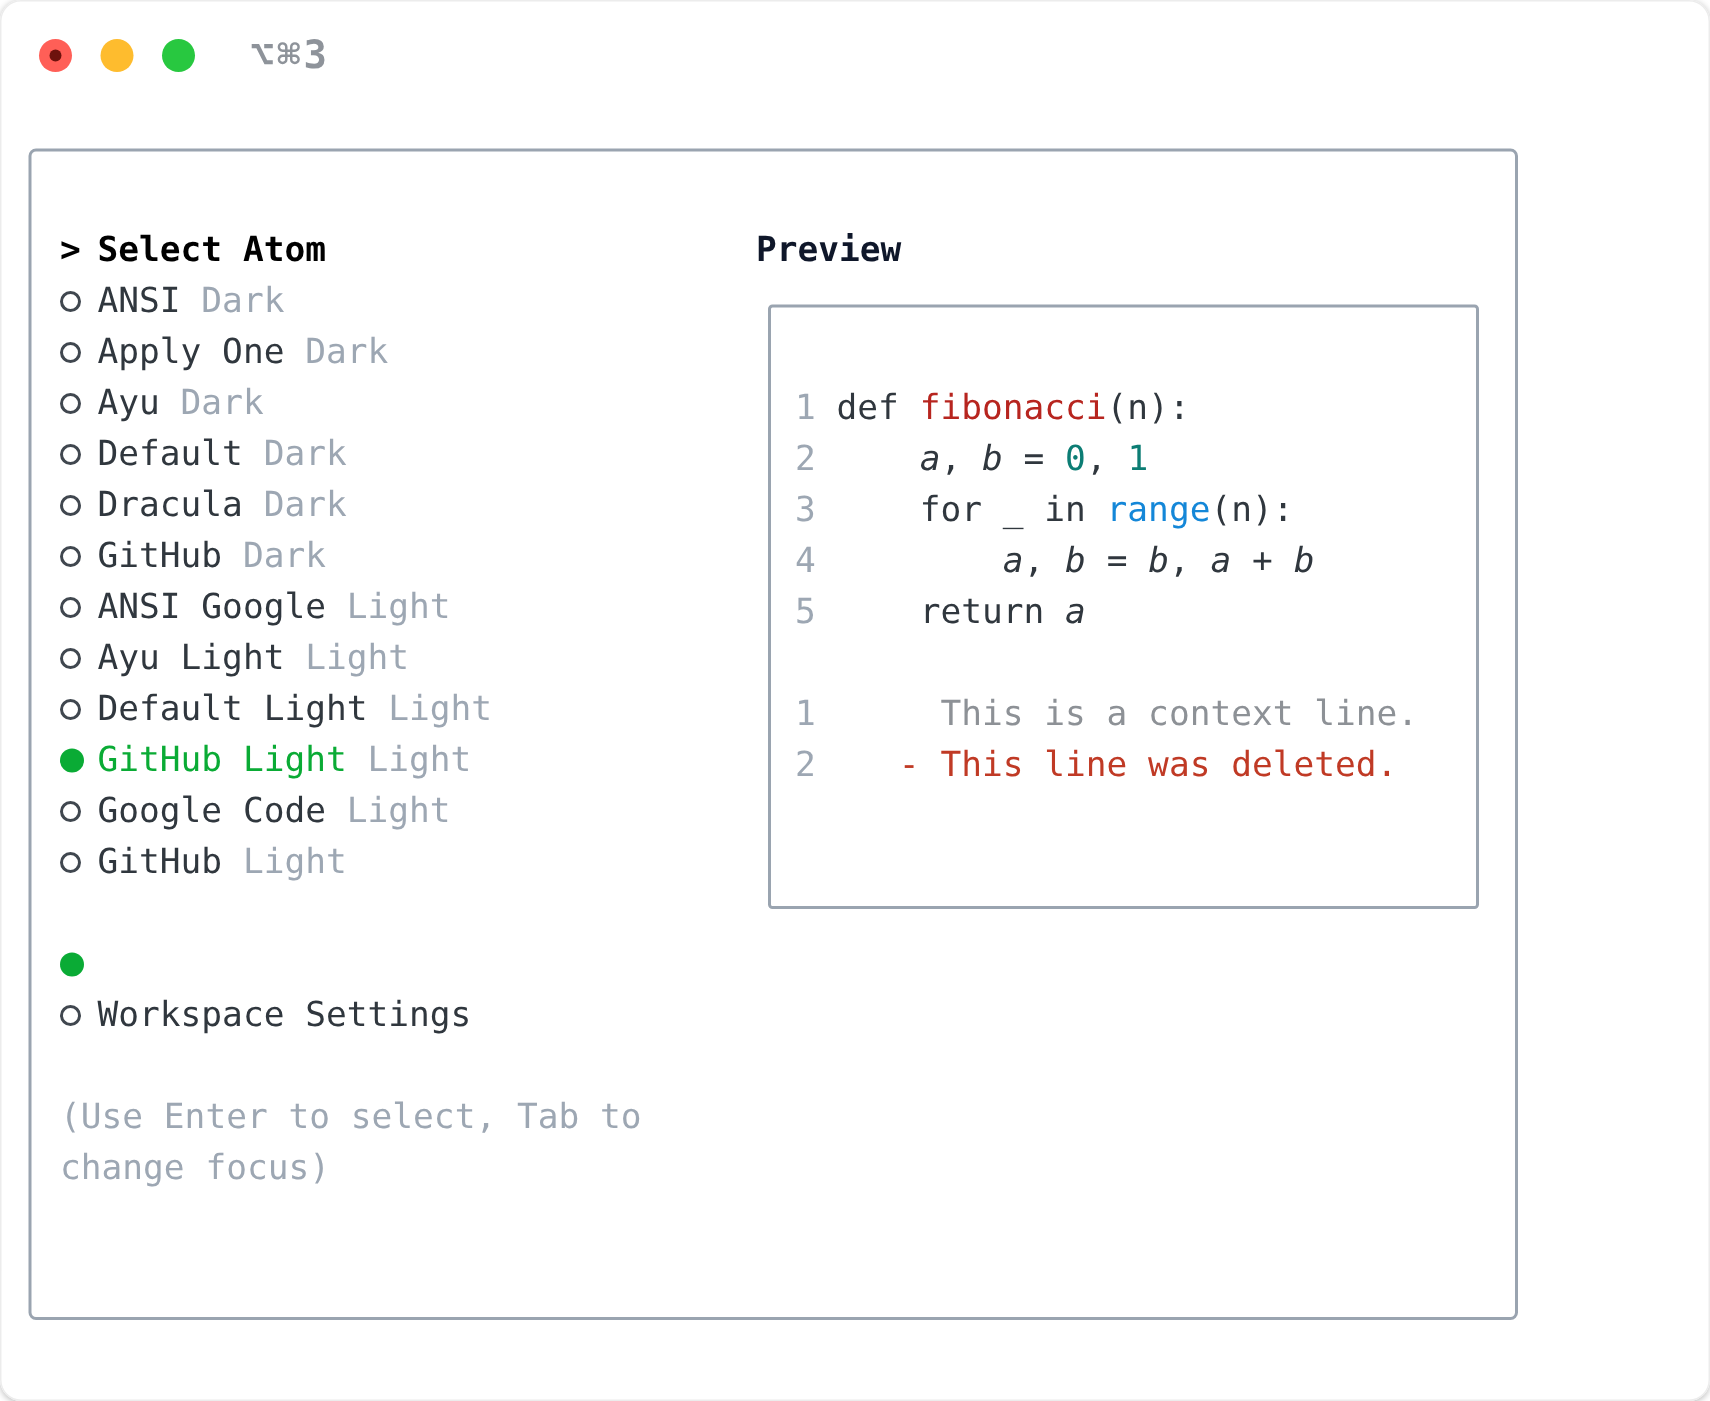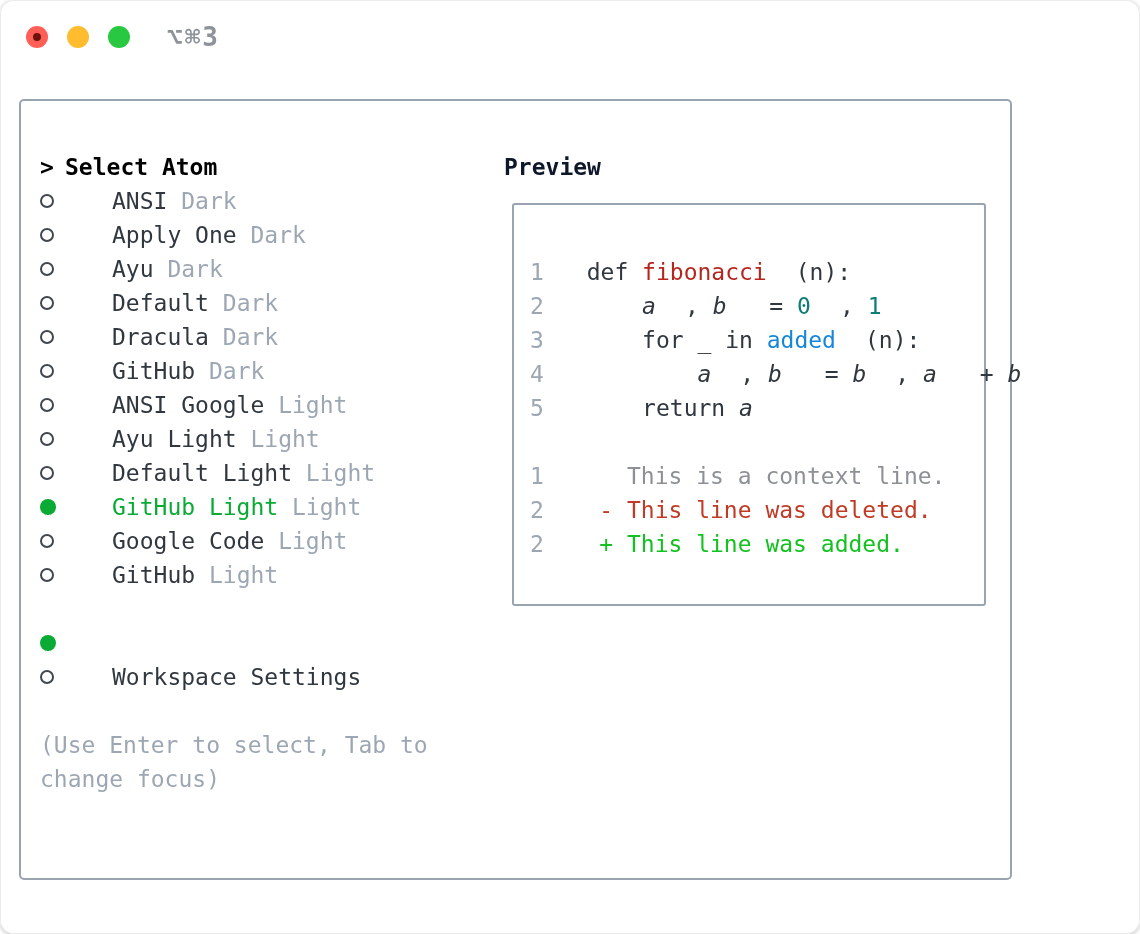--- a/index.html
+++ b/index.html
@@ -33,38 +33,38 @@
   }
 
   
   .left-col { position:absolute; left:19px; top:49px; width:440px; font-size:23px; }
   .row { display:flex; align-items:center; height:34px; white-space:pre; }
   .prompt { display:inline-block; width:25px; font-weight:bold; color:#000; }
   .hdr { font-weight:bold; color:#000; }
   .dot { flex:0 0 auto; width:14px; height:14px; border-radius:50%;
          border:2px solid var(--dot_border); margin-right:11px; background:transparent; }
   .dot.sel { width:16px; height:16px; border:none; background:var(--sel_green); margin-right:9px; }
-  .name { color:var(--text_dark);margin-left:47px; }
+  .name { color:var(--text_dark); }
   .name.selname { color:var(--sel_green); }
   .tag { color:var(--tag_gray); margin-left:1ch; }
   .spacer { height:34px; }
   .indent { padding-left:25px; }
   .help { color:var(--help_gray); line-height:34px; white-space:pre; }
 
   
   .preview-title { position:absolute; left:483px; top:49px; height:34px; line-height:34px;
                    font-size:23px; font-weight:bold; color:#0f172a; }
   .code-box {
     position:absolute; left:491px; top:102px; width:474px; height:403px;
     border:2px solid var(--panel_border); border-radius:3px; background:#fff;
     padding:50px 0 0 16px; font-size:23px;
   }
   .cl { height:34px; line-height:34px; white-space:pre; }
   .lnum { display:inline-block; color:var(--num_gray); margin-right:1ch; min-width:1ch; }
-  .tk-p   { color:var(--text_dark);margin-left:29px; }
+  .tk-p   { color:var(--text_dark); }
   .tk-fn  { color:var(--func_red); }
   .tk-v   { color:var(--text_dark); font-style:italic; }
   .tk-n   { color:var(--teal); }
   .tk-b   { color:var(--blue); }
   .tk-ctx { color:var(--context_gray); }
   .tk-del { color:var(--del_red); }
   .tk-add { color:var(--add_green); }
 </style>
 </head>
 <body>
@@ -116,23 +116,22 @@
       <div class="spacer"></div>
 
       <div id="help-text" class="help"><div>(Use Enter to select, Tab to</div><div>change focus)</div></div>
     </div>
 
     <div class="preview-title">Preview</div>
 
     <div class="code-box" id="code-box">
         <div class="cl"><span class="lnum">1</span><span class="tk-p">def </span><span class="tk-fn">fibonacci</span><span class="tk-p">(n):</span></div>
         <div class="cl"><span class="lnum">2</span><span class="tk-p">    </span><span class="tk-v">a</span><span class="tk-p">, </span><span class="tk-v">b</span><span class="tk-p"> = </span><span class="tk-n">0</span><span class="tk-p">, </span><span class="tk-n">1</span></div>
-        <div class="cl"><span class="lnum">3</span><span class="tk-p">    for _ in </span><span class="tk-b">added</span><span class="tk-p">(n):</span></div>
+        <div class="cl"><span class="lnum">3</span><span class="tk-p">    for _ in </span><span class="tk-b">range</span><span class="tk-p">(n):</span></div>
         <div class="cl"><span class="lnum">4</span><span class="tk-p">        </span><span class="tk-v">a</span><span class="tk-p">, </span><span class="tk-v">b</span><span class="tk-p"> = </span><span class="tk-v">b</span><span class="tk-p">, </span><span class="tk-v">a</span><span class="tk-p"> + </span><span class="tk-v">b</span></div>
         <div class="cl"><span class="lnum">5</span><span class="tk-p">    return </span><span class="tk-v">a</span></div>
         <div class="cl"><span class="lnum"></span></div>
         <div class="cl"><span class="lnum">1</span><span class="tk-ctx">     This is a context line.</span></div>
         <div class="cl"><span class="lnum">2</span><span class="tk-del">   - This line was deleted.</span></div>
-        <div class="cl"><span class="lnum">2</span><span class="tk-add">   + This line was added.</span></div>
       </div>
 
   </div>
 </div>
 
 </body></html>

